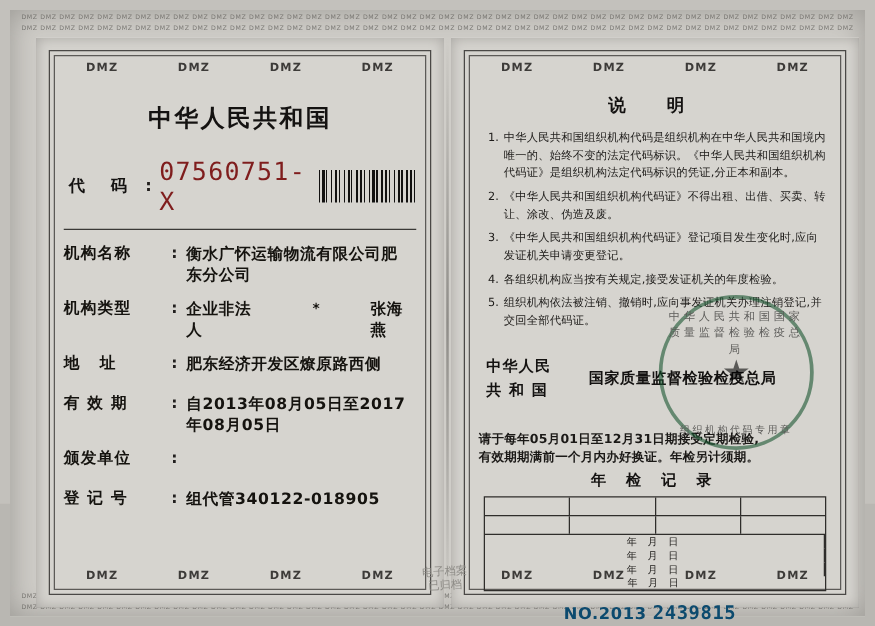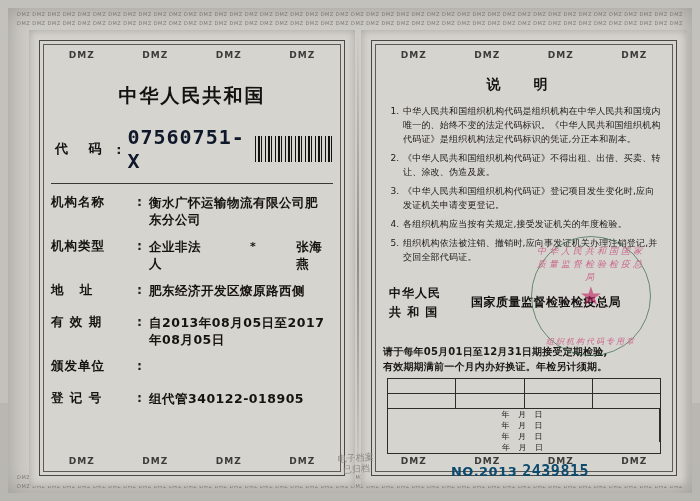--- a/index.html
+++ b/index.html
@@ -114,23 +114,23 @@
     font-size: 13px;
     font-weight: bold;
     letter-spacing: 8px;
     width: 72px;
     color: #141211;
   }
   .code-colon { font-size: 13px; font-weight: bold; margin-right: 6px;}
   .code-value {
     font-family: "DejaVu Sans Mono", "Liberation Mono", monospace;
     font-size: 20px;
-    font-weight: bold;
+    font-weight: normal;
     letter-spacing: 1px;
-    color: #0f172a;
+    color: #7f1d1d;
   }
   .barcode {
     margin-left: 10px;
     height: 26px;
     width: 92px;
     background: repeating-linear-gradient(to right,
       #121110 0px, #121110 1px, transparent 1px, transparent 3px,
       #121110 3px, #121110 5px, transparent 5px, transparent 6px,
       #121110 6px, #121110 7px, transparent 7px, transparent 10px);
   }
@@ -221,25 +221,24 @@
     left: 88px; top: 16px;
     font-size: 12px;
     font-weight: bold;
     letter-spacing: 0.5px;
     color: #141211;
   }
   .seal {
     position: absolute;
     right: 14px; top: -42px;
     width: 118px; height: 118px;
-    border: 1px solid #14532d;
+    border: 3px solid #14532d;
     border-radius: 50%;
     opacity: 0.58;
-    color: #be185d;
-    font-style: italic;
+    color: #000000;
   }
   .seal .seal-star {
     position: absolute;
     left: 50%; top: 50%;
     transform: translate(-50%,-50%);
     font-size: 26px;
     line-height: 1;
   }
   .seal .seal-text-top {
     position: absolute;
@@ -469,20 +468,21 @@
               <div class="seal-star">★</div>
               <div class="seal-text-bottom">组织机构代码专用章</div>
             </div>
           </div>
 
           <div class="verify-note">
             <div>请于每年05月01日至12月31日期接受定期检验,</div>
             <div>有效期期满前一个月内办好换证。年检另计须期。</div>
           </div>
 
+          <div class="annual-title">年 检 记 录</div>
 
           <div class="annual-table">
             <div class="row">
               <div class="cell"></div>
               <div class="cell"></div>
               <div class="cell"></div>
               <div class="cell"></div>
             </div>
             <div class="row">
               <div class="cell"></div>

